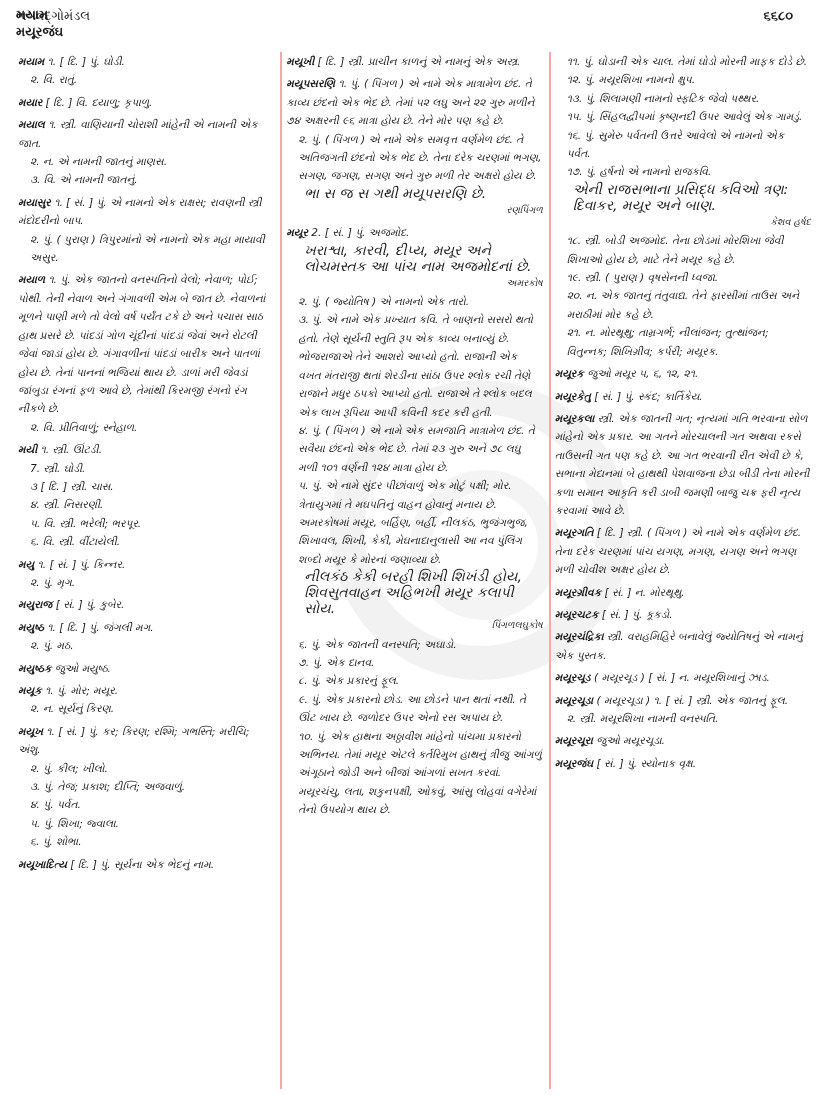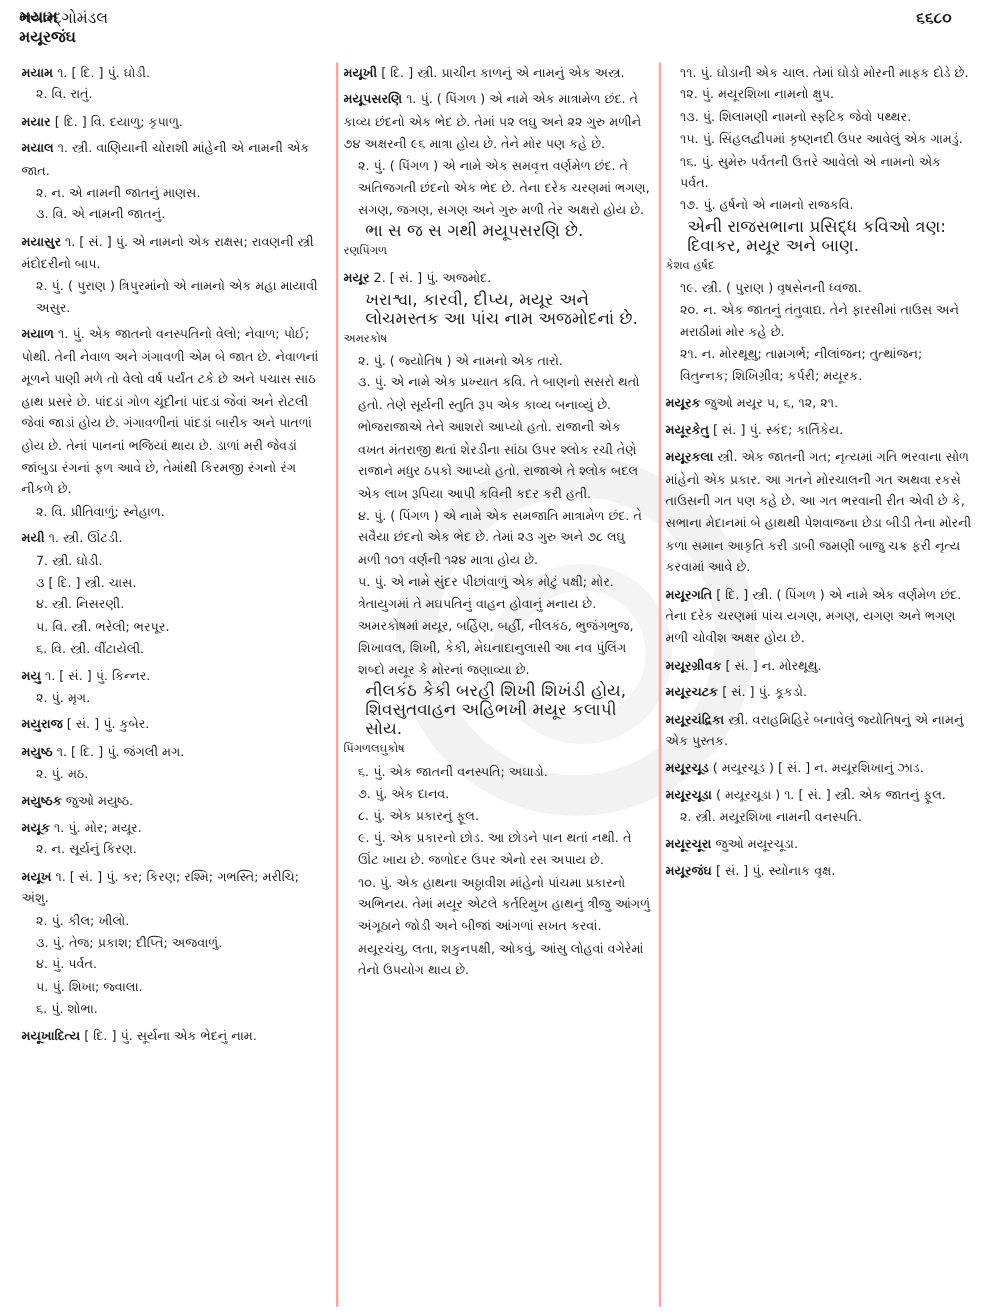--- a/index.html
+++ b/index.html
@@ -9,25 +9,25 @@
                border-radius:50%; border:34px solid #ececec; opacity:.7; box-sizing:border-box; }
   .watermark2 { position:absolute; left:410px; top:470px; width:150px; height:150px;
                 border-radius:50%; border:22px solid #efefef; opacity:.7; box-sizing:border-box; }
   .hdr { position:absolute; top:6px; left:16px; right:14px; height:40px; }
   .hdr .left { position:absolute; left:0; top:0; font-weight:bold; font-size:13px; line-height:17px; }
   .hdr .center { position:absolute; left:0; right:0; top:2px; text-align:left; font-size:13px; }
   .hdr .right { position:absolute; right:18px; top:2px; font-weight:bold; font-size:13px; }
   .cols { position:absolute; top:52px; left:14px; right:8px; bottom:6px; display:flex; }
   .col { flex:1; padding:0 6px 0 4px; font-size:10.6px; line-height:18.4px; overflow:hidden; }
   .col + .col { border-left:2px solid #fca5a5; }
-  .entry { margin:0 0 4px 0; }
+  .entry { margin:0 0 4px 0;font-style:italic; }
   .hw { font-weight:bold; }
   .sub { padding-left:12px; }
   .quote { padding-left:18px; font-size:14px; line-height:16px; }
-  .src { text-align:left; font-size:9.6px; }
+  .src { text-align:right; font-size:9.6px; }
 </style>
 </head>
 <body>
 
 <div class="watermark"></div>
 <div class="watermark2"></div>
 
 <div class="hdr">
   <div class="left">
     <div>મયામ</div>
@@ -128,20 +128,21 @@
   <div class="col">
       <div class="entry">
         <div class="sub">૧૧. પું. ઘોડાની એક ચાલ. તેમાં ઘોડો મોરની માફક દોડે છે.</div>
         <div class="sub">૧૨. પું. મયૂરશિખા નામનો ક્ષુપ.</div>
         <div class="sub">૧૩. પું. શિલામણી નામનો સ્ફટિક જેવો પથ્થર.</div>
         <div class="sub">૧૫. પું. સિંહલદ્વીપમાં કૃષ્ણનદી ઉપર આવેલું એક ગામડું.</div>
         <div class="sub">૧૬. પું. સુમેરુ પર્વતની ઉત્તરે આવેલો એ નામનો એક પર્વત.</div>
         <div class="sub">૧૭. પું. હર્ષનો એ નામનો રાજકવિ.</div>
         <div class="quote">એની રાજસભાના પ્રસિદ્ધ કવિઓ ત્રણ: દિવાકર, મયૂર અને બાણ.</div>
         <div class="src">કેશવ હર્ષદ</div>
+        <div class="sub">૧૮. સ્ત્રી. બોડી અજમોદ. તેના છોડમાં મોરશિખા જેવી શિખાઓ હોય છે, માટે તેને મયૂર કહે છે.</div>
         <div class="sub">૧૯. સ્ત્રી. ( પુરાણ ) વૃષસેનની ધ્વજા.</div>
         <div class="sub">૨૦. ન. એક જાતનું તંતુવાદ્ય. તેને ફારસીમાં તાઉસ અને મરાઠીમાં મોર કહે છે.</div>
         <div class="sub">૨૧. ન. મોરથૂથુ; તામ્રગર્ભ; નીલાંજન; તુત્થાંજન; વિતુન્નક; શિખિગ્રીવ; કર્પરી; મયૂરક.</div>
       </div>
       <div class="entry">
         <div><span class="hw">મયૂરક</span> <span>જુઓ મયૂર ૫, ૬, ૧૨, ૨૧.</span></div>
       </div>
       <div class="entry">
         <div><span class="hw">મયૂરકેતુ</span> <span>[ સં. ] પું. સ્કંદ; કાર્તિકેય.</span></div>
       </div>

